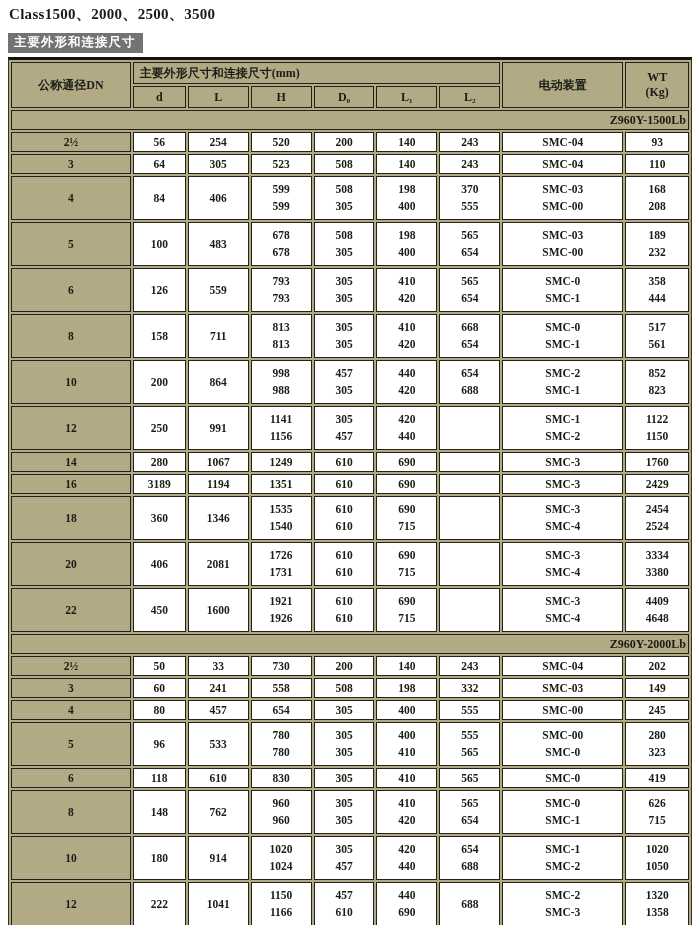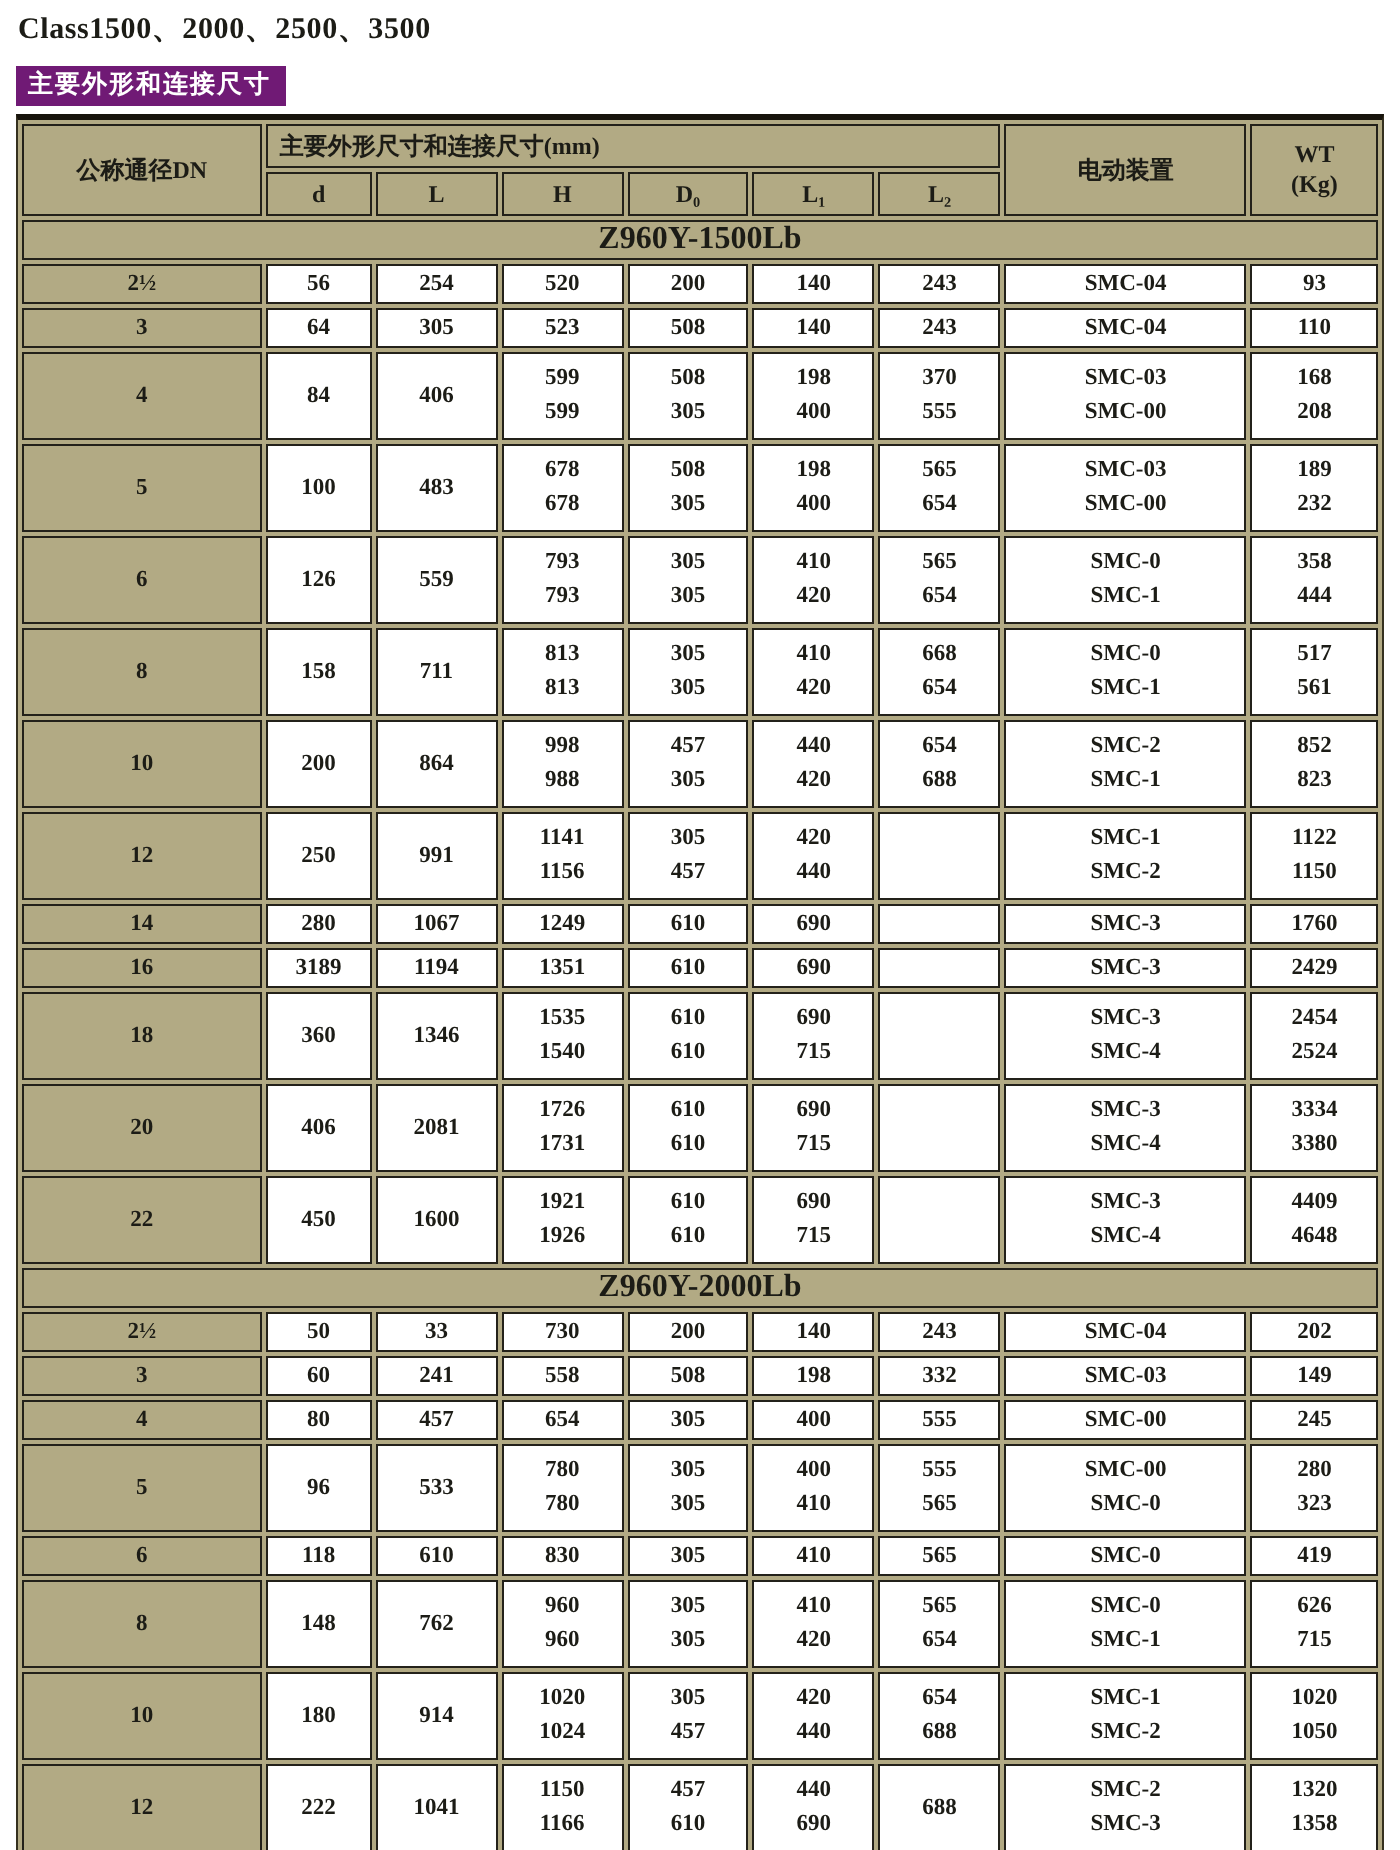--- a/index.html
+++ b/index.html
@@ -5,41 +5,41 @@
   html,body{margin:0;padding:0;}
   body{
     width:700px;height:925px;overflow:hidden;background:#ffffff;
     font-family:"Liberation Serif","DejaVu Serif",serif;
     font-weight:700;color:#1c1c16;
   }
   .top-note{
     padding:5px 0 0 9px;font-size:15px;letter-spacing:.3px;
   }
   .banner{
-    display:inline-block;margin:9px 0 0 8px;background:#701a75;color:#ffffff;
+    display:inline-block;margin:9px 0 0 8px;background:#737373;color:#ffffff;
     font-size:12.5px;line-height:1;padding:3px 7px 4px 6px;letter-spacing:1px;
   }
   .twrap{
     margin:4px 8px 0 8px;background:#b2aa84;
     border:1px solid #35301f;border-top:3px solid #17140c;border-bottom:3px solid #17140c;
   }
   table{
     width:100%;border-collapse:separate;border-spacing:2px;table-layout:fixed;
   }
   col.c-dn{width:18.1%;} col.c-d{width:8.0%;} col.c-l{width:9.2%;}
   col.c-h{width:9.2%;} col.c-d0{width:9.2%;} col.c-l1{width:9.2%;}
   col.c-l2{width:9.2%;} col.c-act{width:18.3%;} col.c-wt{width:9.6%;}
   td{
     border:1px solid #23211a;background:#ffffff;
     text-align:center;vertical-align:middle;
     font-size:11.5px;line-height:16px;padding:1px 1px;
   }
   td.hd{background:transparent;font-size:12px;padding:2px 14px;}
   td.group{text-align:left;padding-left:6px;}
-  td.section{background:transparent;font-size:16px;line-height:14px;padding:2px;}
+  td.section{background:transparent;font-size:12px;line-height:14px;padding:2px;text-align:right;}
   td.dn{background:transparent;font-family:Liberation Serif, serif;}
   tr.multi td{padding:4px 1px;}
   td div{line-height:17px;}
   td.hd div{line-height:15px;}
 </style>
 </head>
 <body>
 
 
 

